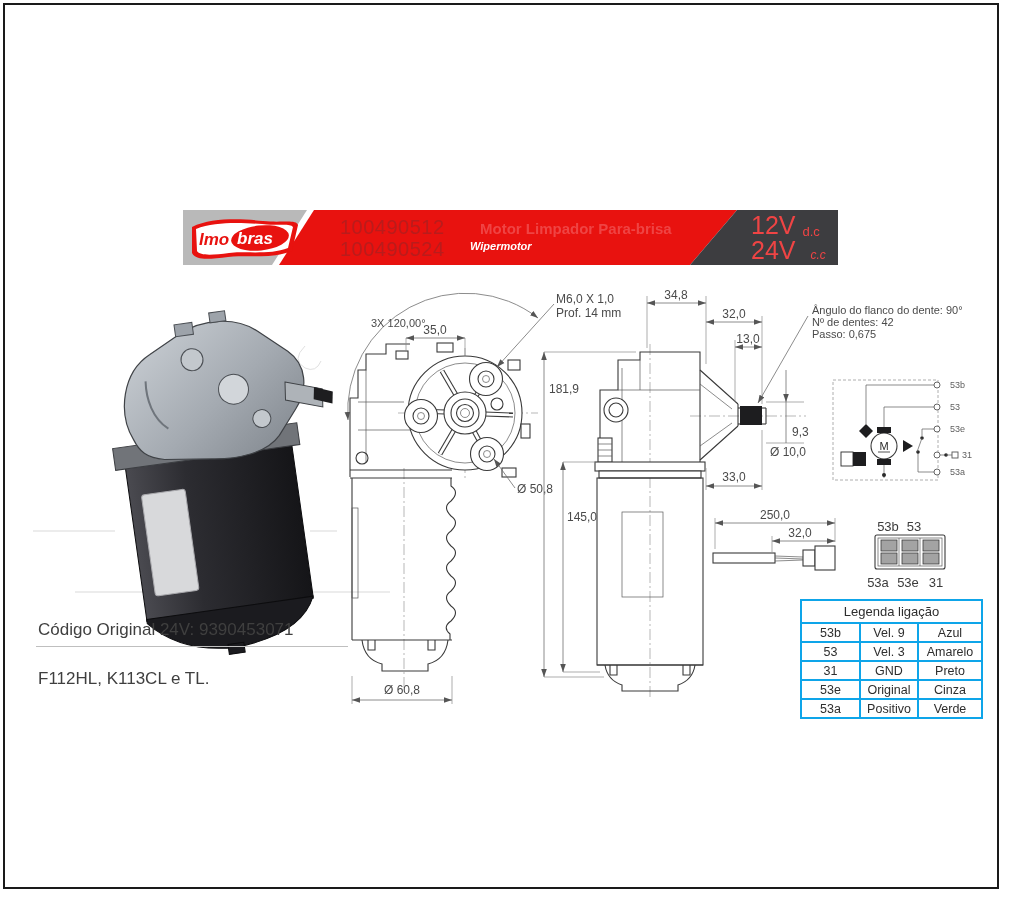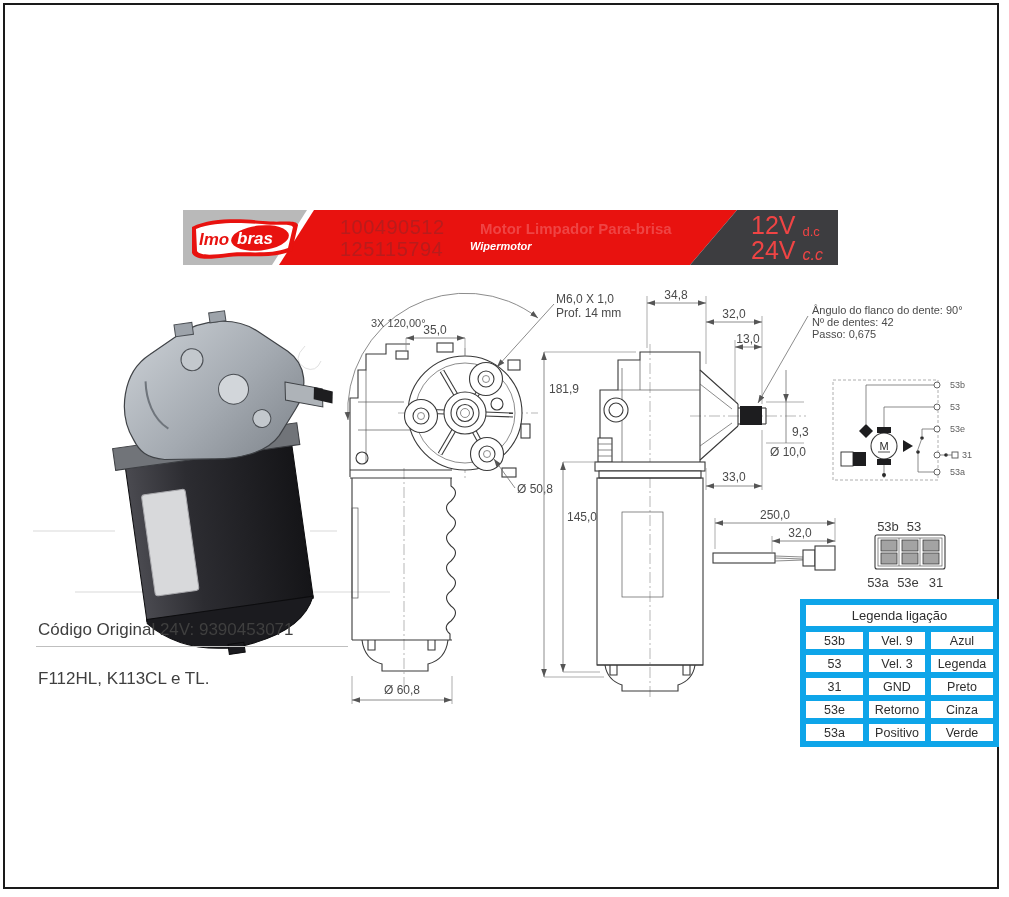--- a/index.html
+++ b/index.html
@@ -11,28 +11,28 @@
   .bsec{position:absolute;left:0;top:0;width:655px;height:55px;}
   #banner-gray{background:#b9b9b9;clip-path:polygon(0 0,124px 0,89px 55px,0 55px);}
   #banner-red{background:#e8120f;clip-path:polygon(131px 0,554px 0,507px 55px,96px 55px);}
   #banner-dark{background:#3d3d40;clip-path:polygon(554px 0,655px 0,655px 55px,507px 55px);}
   #part-numbers{position:absolute;left:157px;top:6px;color:#b91c1c;font-size:20px;line-height:22px;letter-spacing:.5px;}
   #banner-title{position:absolute;left:297px;top:10px;color:#ef4444;font-size:15px;font-weight:bold;white-space:nowrap;text-align:right;}
   #banner-subtitle{position:absolute;left:287px;top:30px;color:#fff;font-size:11px;font-style:italic;font-weight:bold;}
   #volt{position:absolute;left:568px;top:3px;display:flex;color:#ef4444;}
   #volt .vnums{font-size:25px;line-height:25px;text-align:right;}
   #volt .vunits{font-size:13px;line-height:25px;padding:6px 0 0 7px;}
-  #volt .vunits .u2{font-size:16px;font-style:italic;display:block;line-height:22px;}
+  #volt .vunits .u2{font-size:12px;font-style:italic;display:block;line-height:22px;margin-left:8px;}
   #logo{position:absolute;left:5px;top:4px;}
   
   .info-text{position:absolute;color:#3f3f3f;font-size:17px;white-space:nowrap;text-align:center;}
   #info-line{position:absolute;left:36px;top:646px;width:312px;height:1px;background:#bfbfbf;}
   
   #legend{position:absolute;left:800px;top:599px;border-collapse:collapse;color:#2e2e2e;background:#fff;}
-  #legend th,#legend td{border:6px solid #0ea5e9;text-align:center;padding:0;font-weight:normal;}
+  #legend th,#legend td{border:2px solid #0ea5e9;text-align:center;padding:0;font-weight:normal;}
   #legend th{height:21px;font-size:13px;}
   #legend td{height:17px;font-size:12.5px;}
   #legend .c1{width:57px;} #legend .c2{width:56px;} #legend .c3{width:62px;}
   
   svg text{font-family:"Liberation Sans",sans-serif;}
   .ln{stroke:#3a3a3a;stroke-width:1.1;fill:none;}
   .lnw{stroke:#3a3a3a;stroke-width:1.1;fill:#fff;}
   .thin{stroke:#5a5a5a;stroke-width:.7;fill:none;}
   .dim{stroke:#6e6e6e;stroke-width:.8;fill:none;}
   .ext{stroke:#8a8a8a;stroke-width:.7;fill:none;}
@@ -323,21 +323,21 @@
     <svg id="logo" width="115" height="47" viewBox="0 0 115 47">
       <path d="M4,13 C25,3 55,5 75,7 C95,9 108,5 110,11 L104,37 C85,45 60,41 40,43 C22,45 8,47 4,39 Z" fill="#e8120f"></path>
       <path d="M8,15 C28,7 55,9 74,10 C92,12 102,9 105,13 L100,34 C83,41 60,37 41,39 C25,41 12,42 9,37 Z" fill="#ffffff"></path>
       <ellipse cx="72" cy="24" rx="29" ry="12.5" fill="#e8120f" transform="rotate(-6 72 24)"></ellipse>
       <text x="11" y="31" font-size="17" font-weight="bold" font-style="italic" fill="#e8120f">Imo</text>
       <text x="49" y="30" font-size="17" font-weight="bold" font-style="italic" fill="#ffffff">bras</text>
     </svg>
 
     <div id="part-numbers">
       <div>100490512</div>
-      <div>125115794</div>
+      <div>100490524</div>
     </div>
     <div id="banner-title">Motor Limpador Para-brisa</div>
     <div id="banner-subtitle">Wipermotor</div>
 
     <div id="volt">
       <div class="vnums">
         <div>12V</div>
         <div>24V</div>
       </div>
       <div class="vunits">
@@ -353,30 +353,30 @@
       <th colspan="3">Legenda ligação</th>
     </tr>
     <tr>
       <td class="c1">53b</td>
       <td class="c2">Vel. 9</td>
       <td class="c3">Azul</td>
     </tr>
     <tr>
       <td class="c1">53</td>
       <td class="c2">Vel. 3</td>
-      <td class="c3">Legenda</td>
+      <td class="c3">Amarelo</td>
     </tr>
     <tr>
       <td class="c1">31</td>
       <td class="c2">GND</td>
       <td class="c3">Preto</td>
     </tr>
     <tr>
       <td class="c1">53e</td>
-      <td class="c2">Retorno</td>
+      <td class="c2">Original</td>
       <td class="c3">Cinza</td>
     </tr>
     <tr>
       <td class="c1">53a</td>
       <td class="c2">Positivo</td>
       <td class="c3">Verde</td>
     </tr>
   </tbody>
     </table>
 

